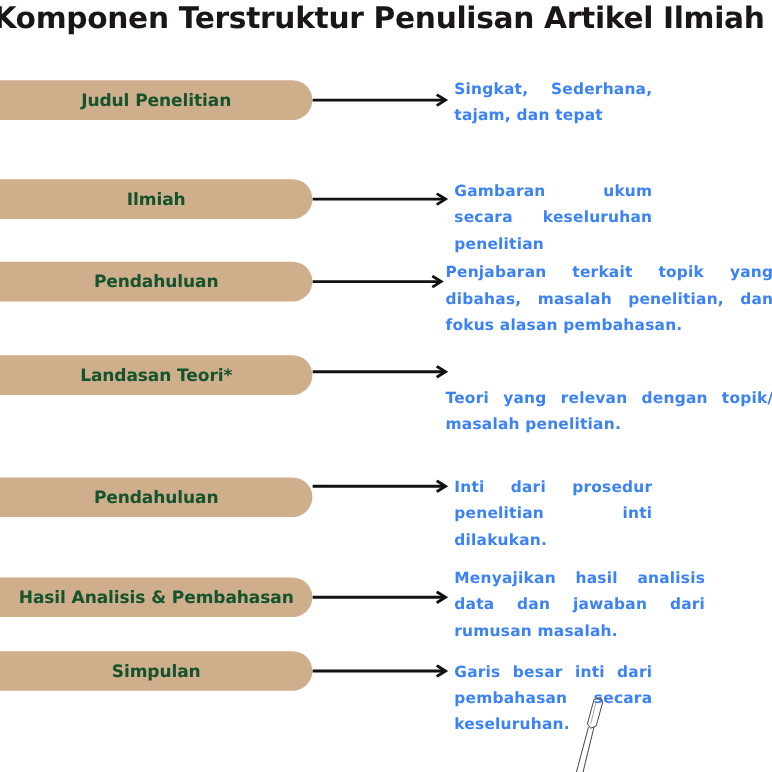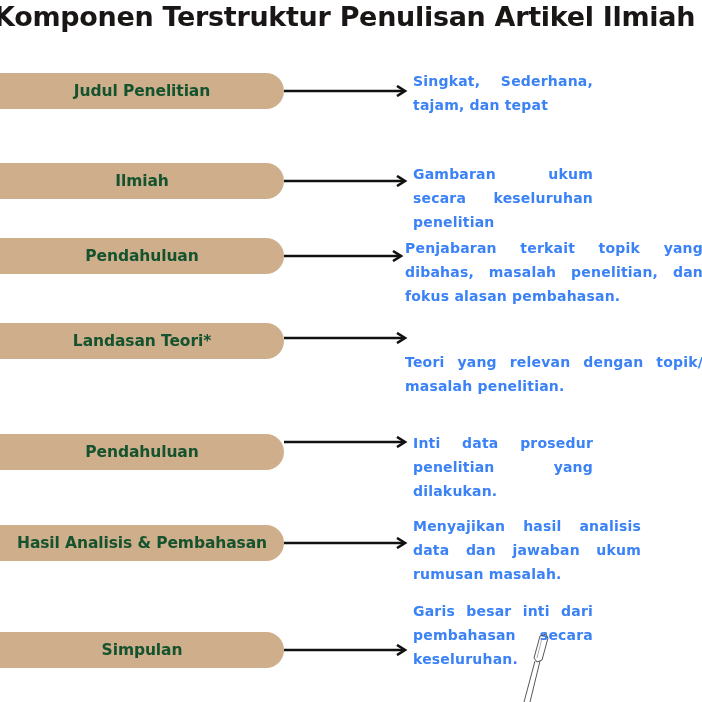--- a/index.html
+++ b/index.html
@@ -139,36 +139,36 @@
   <div class="pill">
     <span class="pill-label">Pendahuluan</span>
   </div>
   <div class="arrow" style="left:284px;width:124px;top:2px;">
     <svg width="124" height="12" viewBox="0 0 124 12">
         <line x1="0" y1="6" x2="120" y2="6" stroke="#111" stroke-width="2.6"></line>
         <polyline points="113,1 121,6 113,11" fill="none" stroke="#111" stroke-width="2.6"></polyline>
       </svg>
   </div>
 </div>
-<div class="desc" style="left:413px;top:431px;width:180px;">Inti data prosedur penelitian yang dilakukan.</div>
+<div class="desc" style="left:413px;top:431px;width:180px;">Inti dari prosedur penelitian inti dilakukan.</div>
 
 <div class="row" style="top:525px;">
   <div class="pill">
     <span class="pill-label">Hasil Analisis &amp; Pembahasan</span>
   </div>
   <div class="arrow" style="left:284px;width:124px;">
     <svg width="124" height="12" viewBox="0 0 124 12">
         <line x1="0" y1="6" x2="120" y2="6" stroke="#111" stroke-width="2.6"></line>
         <polyline points="113,1 121,6 113,11" fill="none" stroke="#111" stroke-width="2.6"></polyline>
       </svg>
   </div>
 </div>
-<div class="desc" style="left:413px;top:514px;width:228px;">Menyajikan hasil analisis data dan jawaban ukum rumusan masalah.</div>
+<div class="desc" style="left:413px;top:514px;width:228px;">Menyajikan hasil analisis data dan jawaban dari rumusan masalah.</div>
 
-<div class="row" style="top:632px;">
+<div class="row" style="top:592px;">
   <div class="pill">
     <span class="pill-label">Simpulan</span>
   </div>
   <div class="arrow" style="left:284px;width:124px;">
     <svg width="124" height="12" viewBox="0 0 124 12">
         <line x1="0" y1="6" x2="120" y2="6" stroke="#111" stroke-width="2.6"></line>
         <polyline points="113,1 121,6 113,11" fill="none" stroke="#111" stroke-width="2.6"></polyline>
       </svg>
   </div>
 </div>

